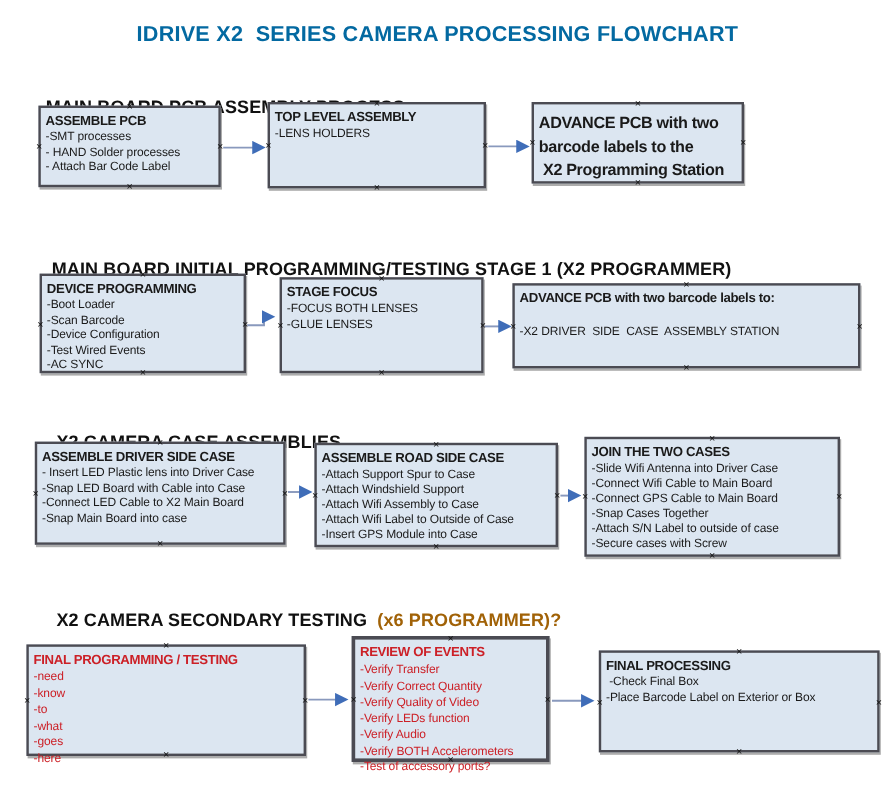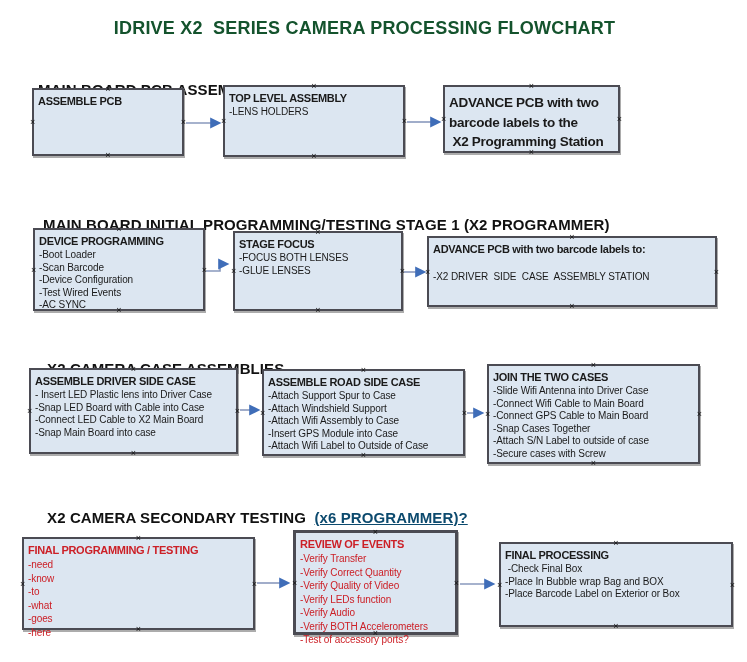--- a/index.html
+++ b/index.html
@@ -2,28 +2,28 @@
 <html><head>
 <meta charset="utf-8">
 <style>
   html,body { margin:0; padding:0; background:#ffffff; }
   .canvas {
     position:relative; width:747px; height:662px; background:#ffffff;
     font-family:"Liberation Sans", sans-serif; color:#1a1a1a; overflow:hidden;
   }
   h1.page-title {
     position:absolute; top:18px; left:0; width:729px; margin:0;
-    text-align:center; font-size:18px; font-weight:bold; color:#14532d;
+    text-align:center; font-size:18px; font-weight:bold; color:#0369a1;
     white-space:pre; letter-spacing:0.2px;
   }
   h2.sec {
     position:absolute; margin:0; font-size:15px; font-weight:bold; color:#111;
     white-space:pre; letter-spacing:0.1px;
   }
-  h2.sec .red-part { color:#0c4a6e;text-decoration:underline; }
+  h2.sec .red-part { color:#a16207; }
   .box {
     position:absolute; background:#dce6f1; border:2px solid #4b4b53;
     box-shadow:1px 2px 0 rgba(128,128,128,0.65);
     padding:3px 4px 0 4px; box-sizing:border-box;
   }
   .box.heavy { border-width:3px; }
   .box-title {
     font-size:11px; font-weight:bold; line-height:16px; white-space:pre;
     letter-spacing:-0.3px;
   }
@@ -60,20 +60,25 @@
   </h2>
   <h2 class="sec" style="left:30px; top:343px">
     <span>X2 CAMERA CASE ASSEMBLIES</span>
   </h2>
   <h2 class="sec" style="left:30px; top:492px">
     <span>X2 CAMERA SECONDARY TESTING  </span><span class="red-part">(x6 PROGRAMMER)?</span>
   </h2>
 
   <div class="box" style="left:32px; top:88px; width:152px; height:68px">
     <div class="box-title">ASSEMBLE PCB</div>
+    <div class="box-items">
+        <div class="item">-SMT processes</div>
+        <div class="item">- HAND Solder processes</div>
+        <div class="item">- Attach Bar Code Label</div>
+      </div>
   <span class="h t">×</span>
       <span class="h b">×</span>
       <span class="h l">×</span>
       <span class="h r">×</span>
     </div>
   <div class="box" style="left:223px; top:85px; width:182px; height:72px">
     <div class="box-title">TOP LEVEL ASSEMBLY</div>
     <div class="box-items">
         <div class="item">-LENS HOLDERS</div>
       </div>
@@ -142,22 +147,22 @@
       <span class="h b">×</span>
       <span class="h l">×</span>
       <span class="h r">×</span>
     </div>
   <div class="box" style="left:262px; top:369px; width:203px; height:87px">
     <div class="box-title">ASSEMBLE ROAD SIDE CASE</div>
     <div class="box-items">
         <div class="item">-Attach Support Spur to Case</div>
         <div class="item">-Attach Windshield Support</div>
         <div class="item">-Attach Wifi Assembly to Case</div>
+        <div class="item">-Attach Wifi Label to Outside of Case</div>
         <div class="item">-Insert GPS Module into Case</div>
-        <div class="item">-Attach Wifi Label to Outside of Case</div>
       </div>
   <span class="h t">×</span>
       <span class="h b">×</span>
       <span class="h l">×</span>
       <span class="h r">×</span>
     </div>
   <div class="box" style="left:487px; top:364px; width:213px; height:100px">
     <div class="box-title">JOIN THE TWO CASES</div>
     <div class="box-items">
         <div class="item">-Slide Wifi Antenna into Driver Case</div>
@@ -201,21 +206,20 @@
       </div>
   <span class="h t">×</span>
       <span class="h b">×</span>
       <span class="h l">×</span>
       <span class="h r">×</span>
     </div>
   <div class="box" style="left:499px; top:542px; width:234px; height:85px">
     <div class="box-title">FINAL PROCESSING</div>
     <div class="box-items">
         <div class="item"> -Check Final Box</div>
-        <div class="item">-Place In Bubble wrap Bag and BOX</div>
         <div class="item">-Place Barcode Label on Exterior or Box</div>
       </div>
   <span class="h t">×</span>
       <span class="h b">×</span>
       <span class="h l">×</span>
       <span class="h r">×</span>
     </div>
 
   <svg class="connectors" width="747" height="662">
     <defs>

